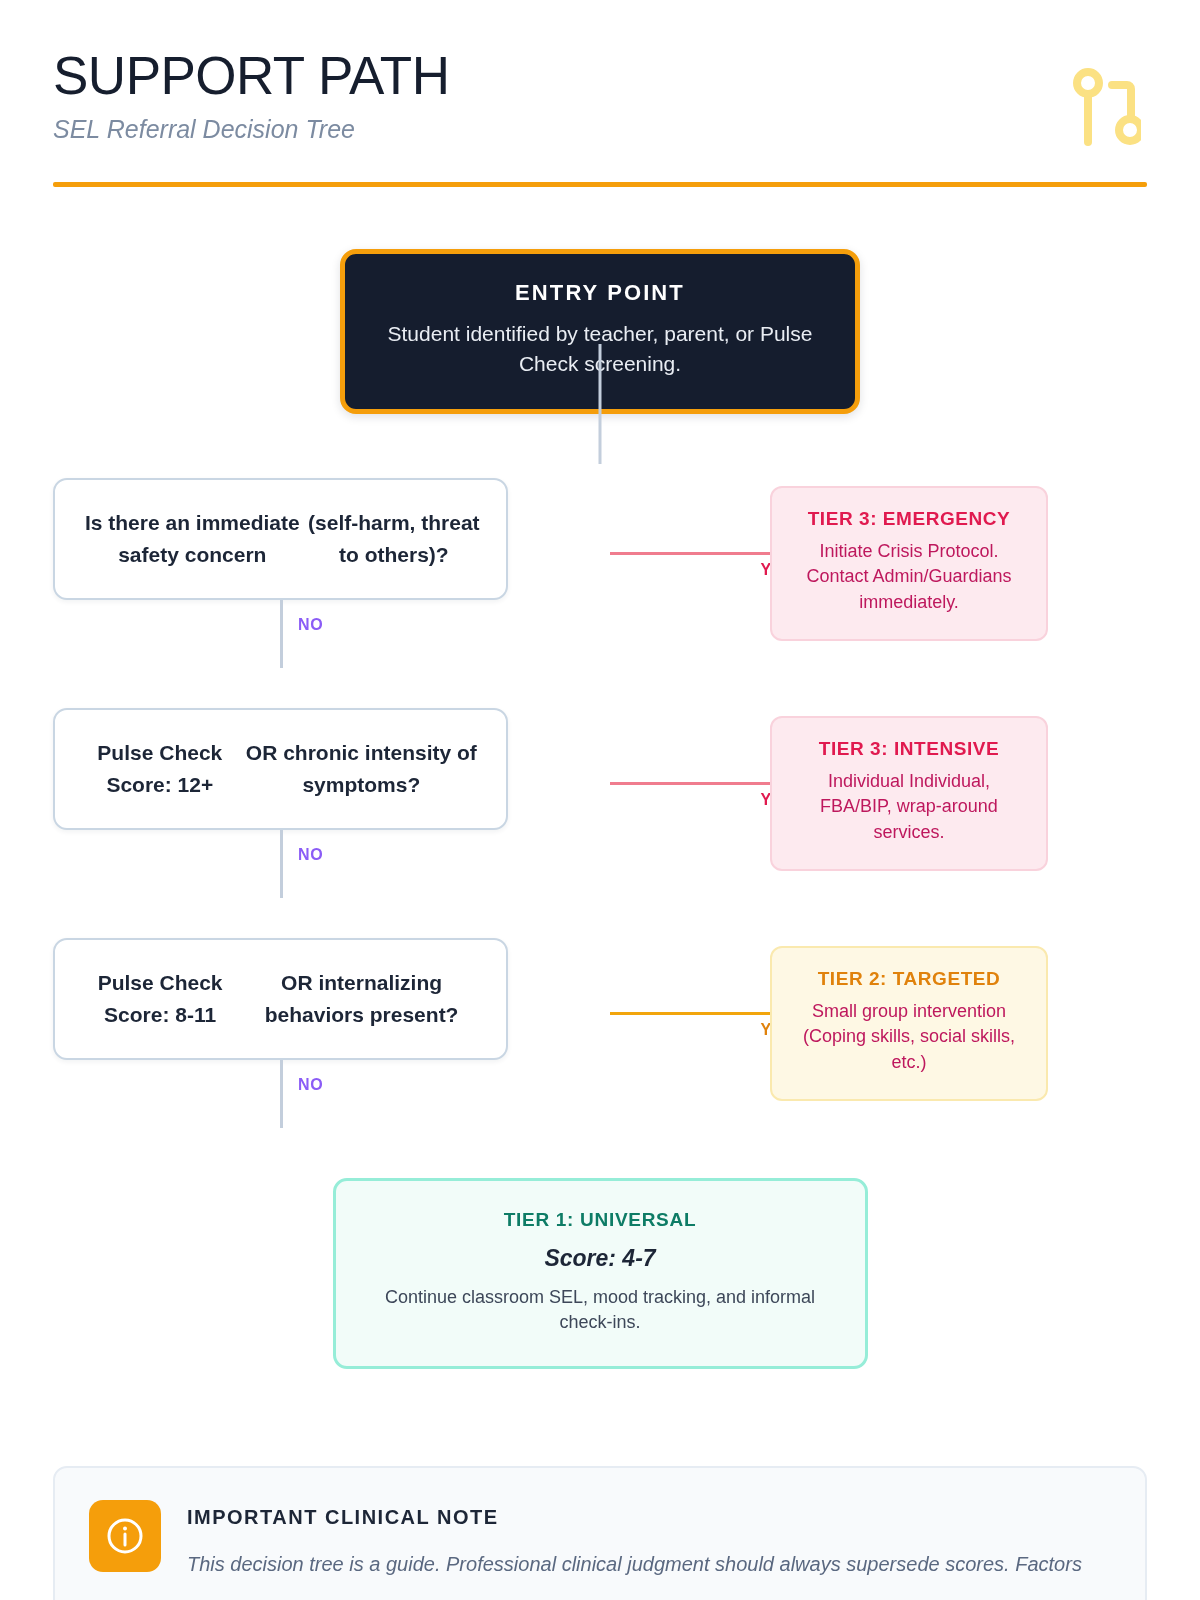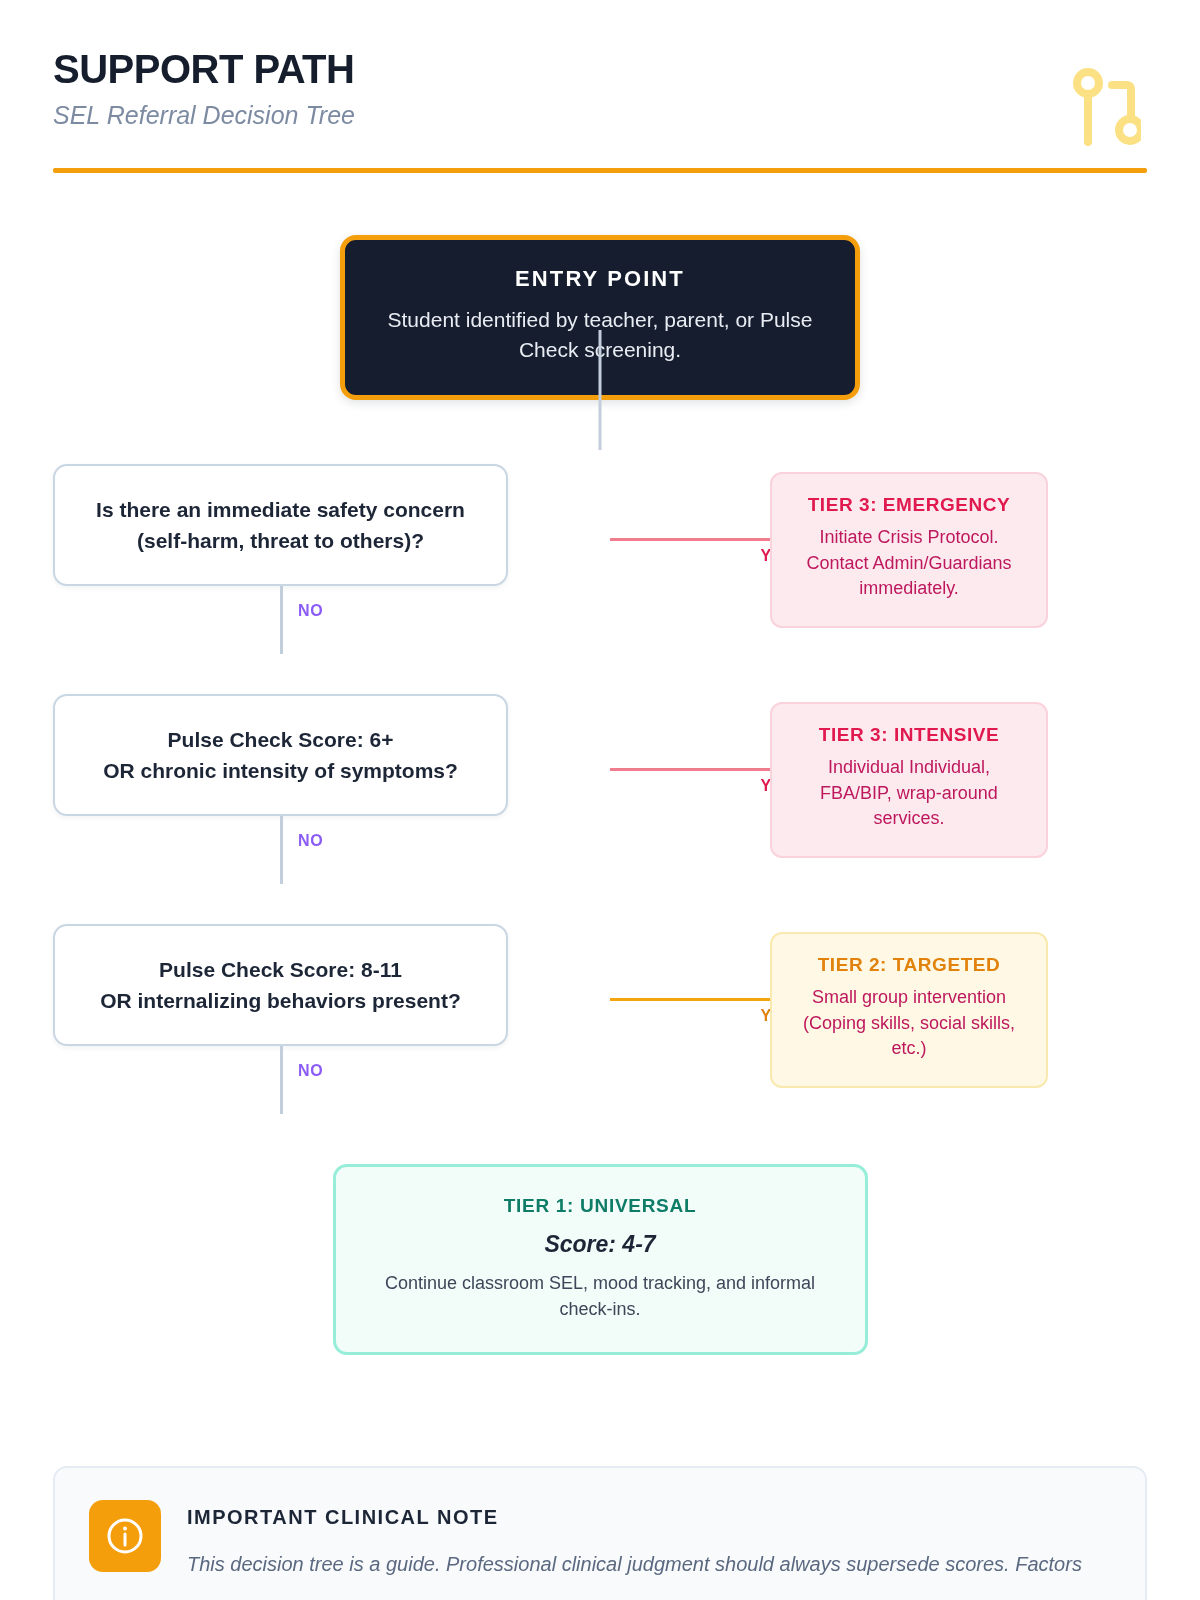--- a/index.html
+++ b/index.html
@@ -19,22 +19,22 @@
     background: #FFFFFF;
     padding: 0 53px;
   }
 
   
   .header {
     position: relative;
     padding-top: 48px;
   }
   .header-title {
-    font-size: 40px;
-    font-weight: 700;
+    font-size: 53px;
+    font-weight: 400;
     letter-spacing: -0.5px;
     color: #161E2E;
     line-height: 1.06;
   }
   .header-subtitle {
     margin-top: 10px;
     font-size: 25px;
     font-style: italic;
     font-weight: 400;
     color: #7C8BA1;
@@ -112,21 +112,21 @@
   .decision-node {
     position: absolute;
     left: 0;
     top: 0;
     width: 455px;
     min-height: 122px;
     background: #FFFFFF;
     border: 2px solid #C9D6E3;
     border-radius: 14px;
     display: flex;
-    flex-direction: column;
+    flex-direction: row;
     align-items: center;
     justify-content: center;
     padding: 18px 24px;
     box-shadow: 0 2px 5px rgba(22,30,46,0.06);
   }
   .decision-line {
     font-size: 21px;
     font-weight: 700;
     color: #1D2637;
     line-height: 1.5;
@@ -344,21 +344,21 @@
       </div>
 
       <div class="outcome danger">
         <div class="outcome-title">TIER 3: EMERGENCY</div>
         <div class="outcome-desc">Initiate Crisis Protocol. Contact Admin/Guardians immediately.</div>
       </div>
     </div>
 
     <div class="row row-2">
       <div class="decision-node">
-        <div class="decision-line">Pulse Check Score: 6+</div>
+        <div class="decision-line">Pulse Check Score: 12+</div>
         <div class="decision-line">OR chronic intensity of symptoms?</div>
       </div>
 
       <div class="yes-branch">
         <div class="yes-line line-danger"></div>
         <div class="yes-label label-danger">YES</div>
       </div>
 
       <div class="no-branch">
         <div class="no-stem"></div>

